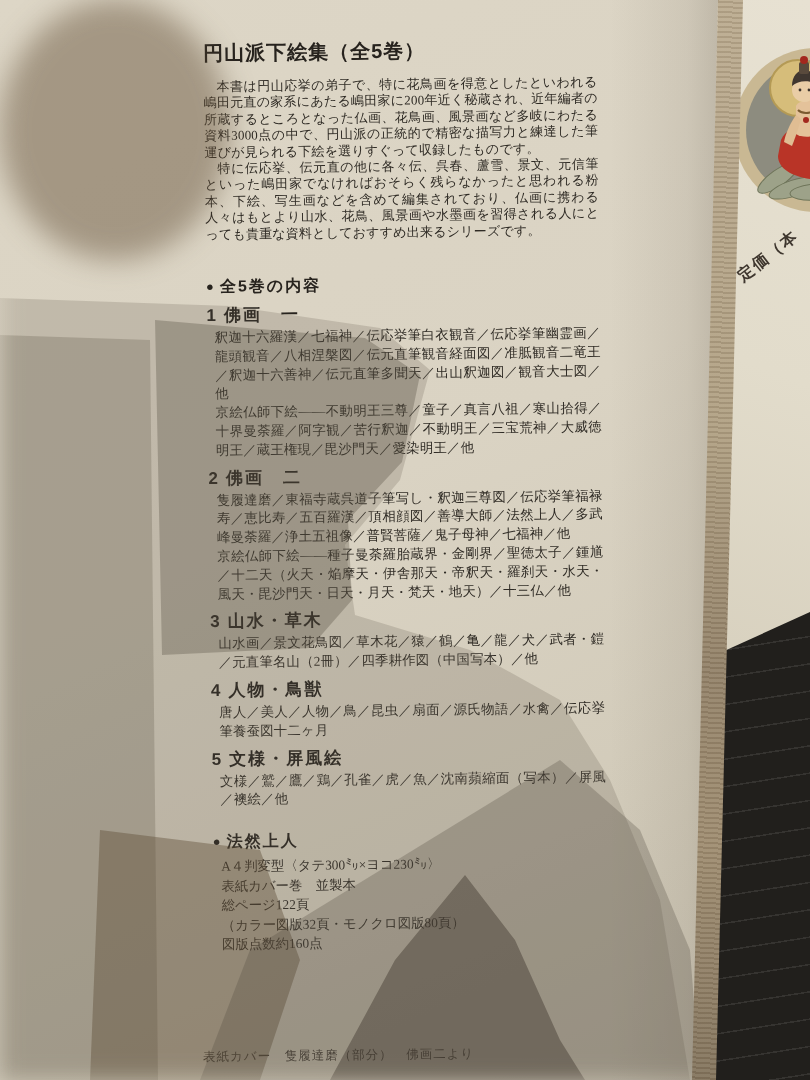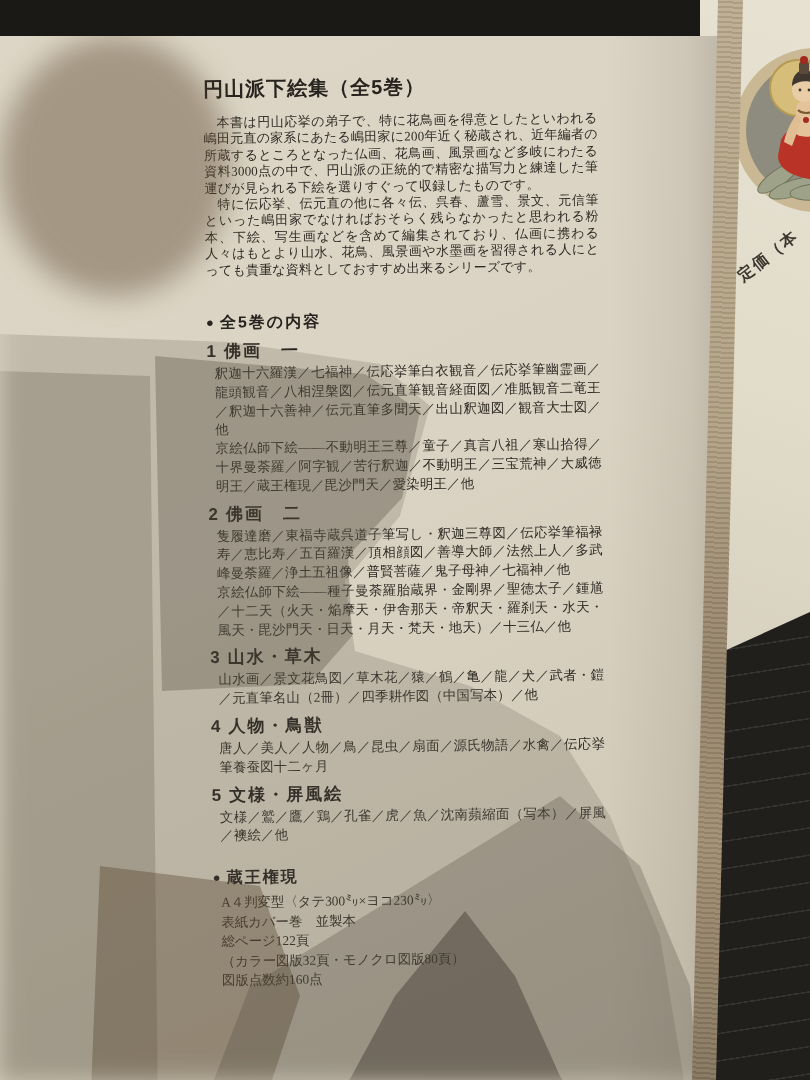--- a/index.html
+++ b/index.html
@@ -34,21 +34,20 @@
     background:
       repeating-linear-gradient(4deg,rgba(60,45,30,0.12) 0 2px,rgba(255,255,255,0.05) 2px 5px),
       linear-gradient(180deg,#bcac90 0%,#b1a184 40%,#94836a 62%,#a08e72 78%,#84755e 100%);
     clip-path:polygon(718px 0,743px 0,716px 1080px,692px 1080px);
   }
   
   .main-page{
     position:absolute;inset:0;
     background:linear-gradient(155deg,#ddd6c6 0%,#dad3c3 45%,#d2cbba 75%,#c9c2b1 100%);
     clip-path:polygon(0 0,718px 0,694px 1080px,0 1080px);
-    margin-top:36px;
   }
   .edge-curve{position:absolute;top:0;left:610px;width:110px;height:1080px;
     background:linear-gradient(90deg,rgba(110,100,85,0) 0%,rgba(110,100,85,0.12) 70%,rgba(90,80,66,0.22) 100%);}
   
   .text-col{
     position:absolute;left:203px;top:40px;width:394px;
     color:#2f2b25;transform:rotate(-0.7deg);transform-origin:top left;
   }
   .doc-title{
     font-family:"Liberation Sans","DejaVu Sans",sans-serif;
@@ -154,21 +153,21 @@
     <div>
       <div class="vol-head"><span class="vol-num">4</span><span>人物・鳥獣</span></div>
       <p class="vol-items">唐人／美人／人物／鳥／昆虫／扇面／源氏物語／水禽／伝応挙筆養蚕図十二ヶ月</p>
     </div>
 
     <div>
       <div class="vol-head"><span class="vol-num">5</span><span>文様・屏風絵</span></div>
       <p class="vol-items">文様／鷲／鷹／鶏／孔雀／虎／魚／沈南蘋縮面（写本）／屏風／襖絵／他</p>
     </div>
 
-    <div class="sec-heading format-heading"><span class="bullet">●</span><span>蔵王権現</span></div>
+    <div class="sec-heading format-heading"><span class="bullet">●</span><span>法然上人</span></div>
     <div class="format-lines">
       <div>A４判変型〈タテ300㍉×ヨコ230㍉〉</div>
       <div>表紙カバー巻　並製本</div>
       <div>総ページ122頁</div>
       <div>（カラー図版32頁・モノクロ図版80頁）</div>
       <div>図版点数約160点</div>
     </div>
   </div>
 
   <div class="caption">表紙カバー　隻履達磨（部分）　佛画二より</div>

